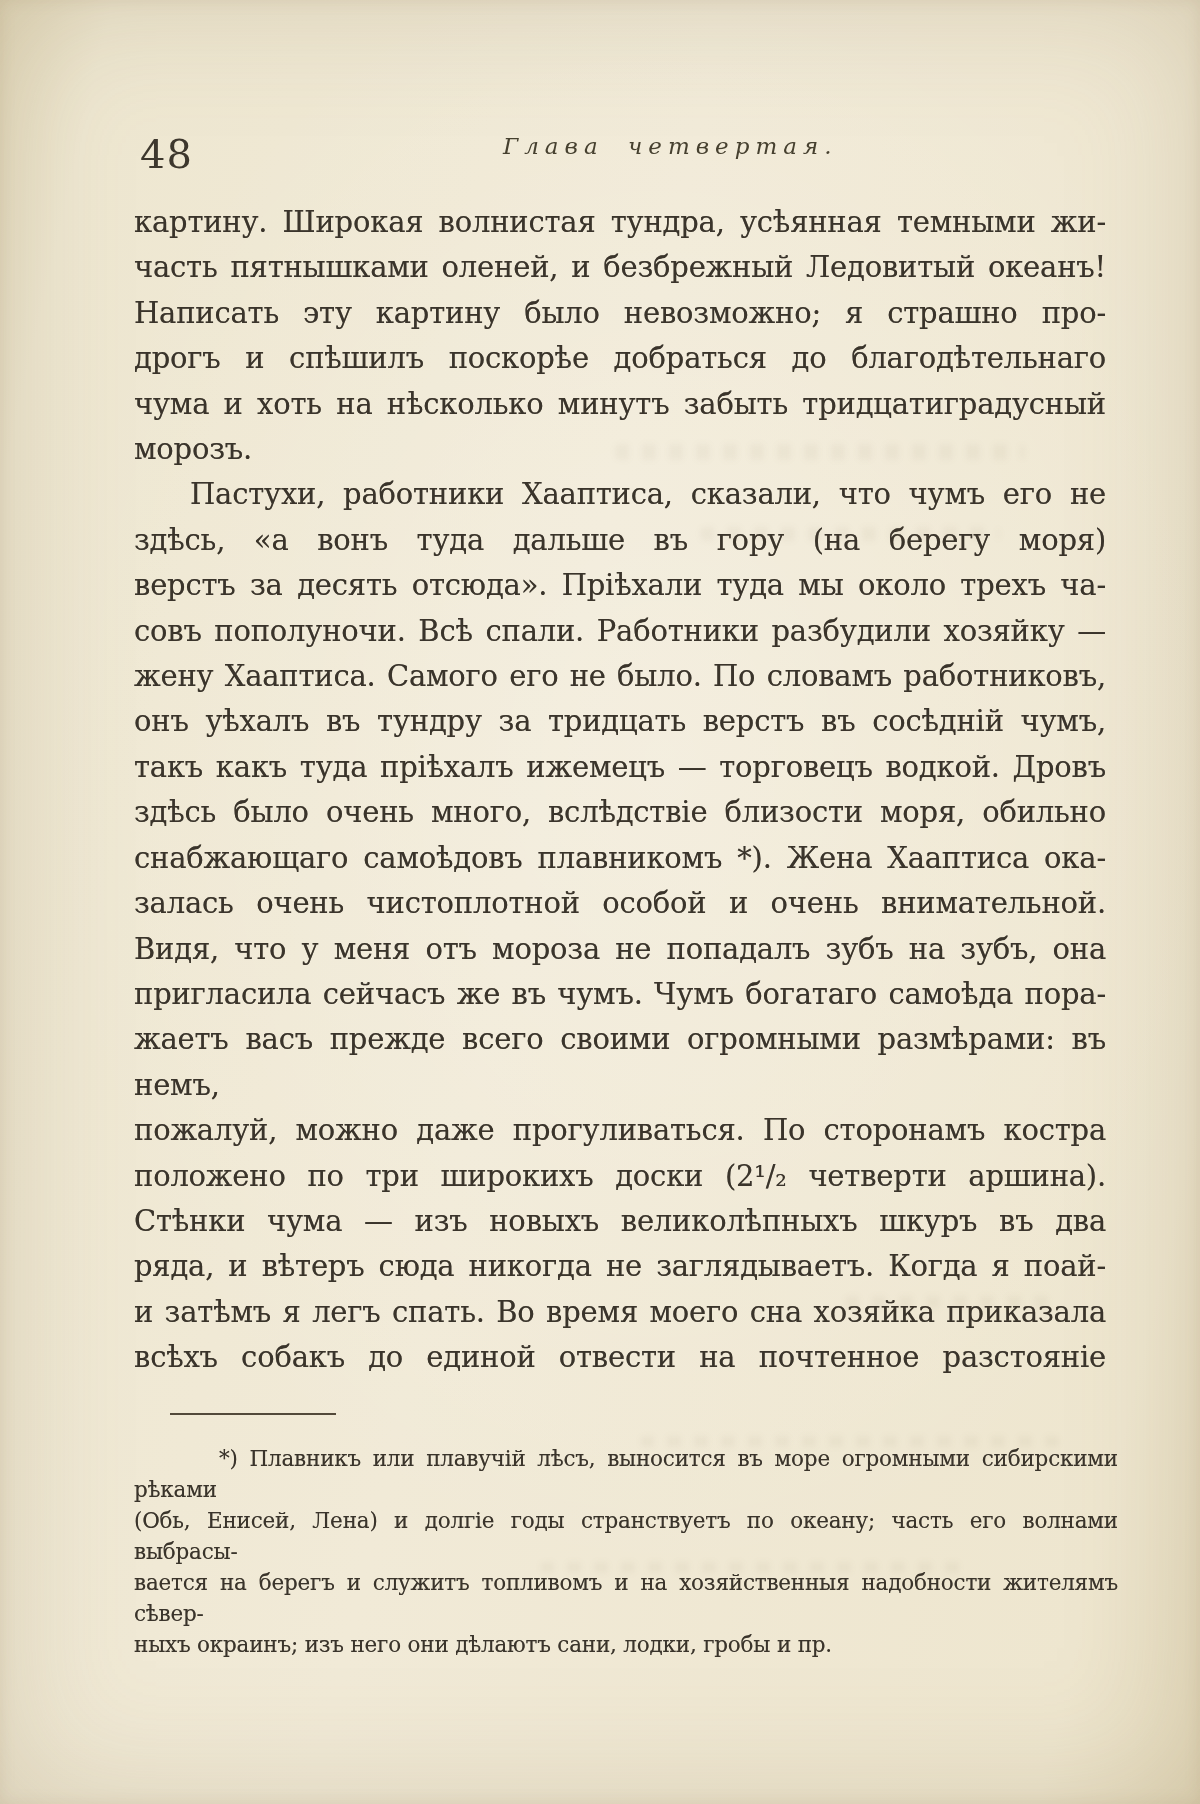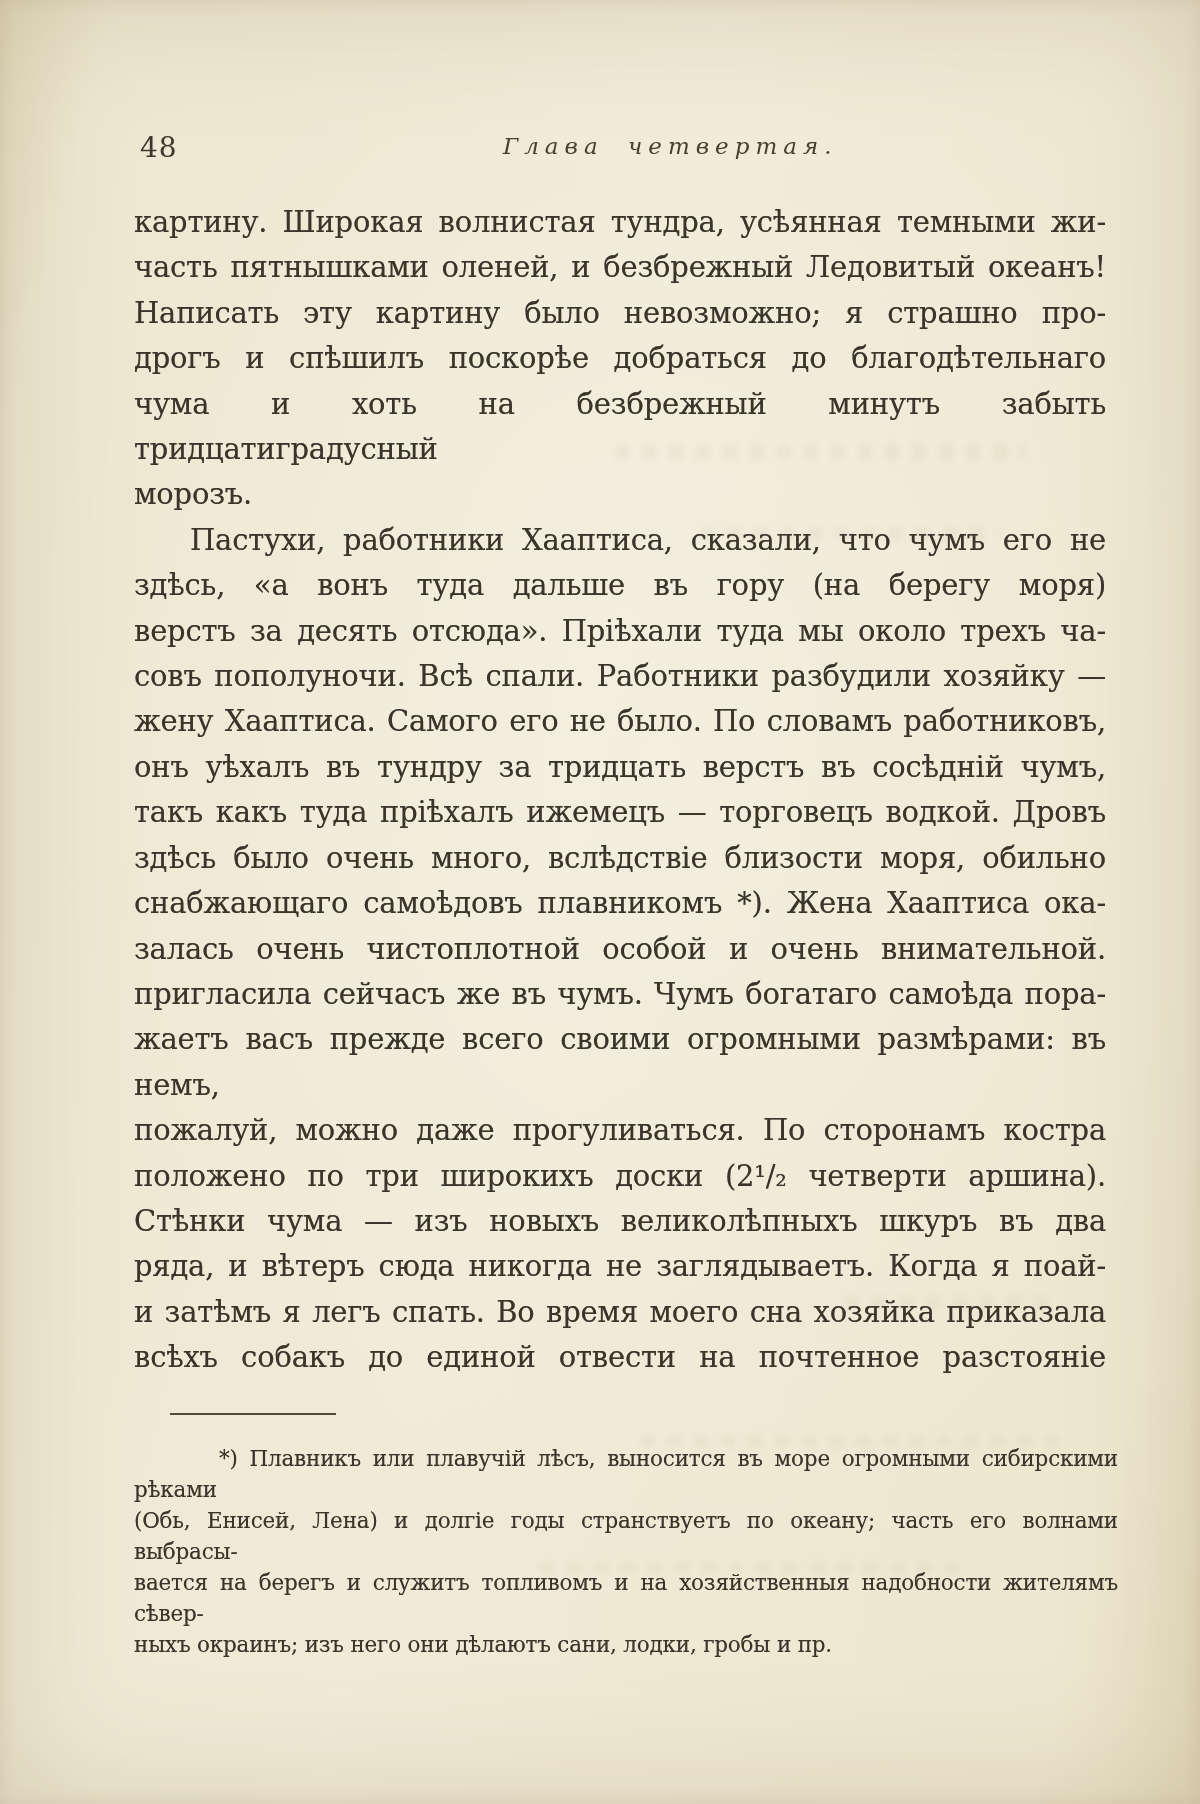--- a/index.html
+++ b/index.html
@@ -19,21 +19,21 @@
       linear-gradient(103deg, #e5dcc0 0%, #eee7d1 7%, #f1ead7 45%, #eee6cf 90%, #e6dcbf 100%),
       var(--paper, #efe8d3);
     box-shadow:
       inset 0 0 130px rgba(145,123,82,0.25),
       inset 0 0 16px rgba(145,123,82,0.15);
   }
   .pageno {
     position: absolute;
     left: 140px;
     top: 131px;
-    font-size: 28px;
+    font-size: 40px;
     letter-spacing: 1px;
     color: #3d372d;
   }
   .head {
     position: absolute;
     left: 503px;
     top: 133px;
     font-size: 23px;
     letter-spacing: 6px;
     word-spacing: 11px;
@@ -104,32 +104,33 @@
   <span class="pageno">48</span>
 
   <span class="head">Глава четвертая.</span>
 
   <div class="body-block">
 
   <div class="line">картину. Широкая волнистая тундра, усѣянная темными жи-</div>
       <div class="line">часть пятнышками оленей, и безбрежный Ледовитый океанъ!</div>
       <div class="line">Написать эту картину было невозможно; я страшно про-</div>
       <div class="line">дрогъ и спѣшилъ поскорѣе добраться до благодѣтельнаго</div>
-      <div class="line">чума и хоть на безбрежный минутъ забыть тридцатиградусный</div>
+      <div class="line">чума и хоть на нѣсколько минутъ забыть тридцатиградусный</div>
       <div class="line no-just">морозъ.</div>
       <div class="line indent">Пастухи, работники Хааптиса, сказали, что чумъ его не</div>
       <div class="line">здѣсь, «а вонъ туда дальше въ гору (на берегу моря)</div>
       <div class="line">верстъ за десять отсюда». Пріѣхали туда мы около трехъ ча-</div>
       <div class="line">совъ пополуночи. Всѣ спали. Работники разбудили хозяйку —</div>
       <div class="line">жену Хааптиса. Самого его не было. По словамъ работниковъ,</div>
       <div class="line">онъ уѣхалъ въ тундру за тридцать верстъ въ сосѣдній чумъ,</div>
       <div class="line">такъ какъ туда пріѣхалъ ижемецъ — торговецъ водкой. Дровъ</div>
       <div class="line">здѣсь было очень много, вслѣдствіе близости моря, обильно</div>
       <div class="line">снабжающаго самоѣдовъ плавникомъ *). Жена Хааптиса ока-</div>
       <div class="line">залась очень чистоплотной особой и очень внимательной.</div>
+      <div class="line">Видя, что у меня отъ мороза не попадалъ зубъ на зубъ, она</div>
       <div class="line">пригласила сейчасъ же въ чумъ. Чумъ богатаго самоѣда пора-</div>
       <div class="line">жаетъ васъ прежде всего своими огромными размѣрами: въ немъ,</div>
       <div class="line">пожалуй, можно даже прогуливаться. По сторонамъ костра</div>
       <div class="line">положено по три широкихъ доски (2¹/₂ четверти аршина).</div>
       <div class="line">Стѣнки чума — изъ новыхъ великолѣпныхъ шкуръ въ два</div>
       <div class="line">ряда, и вѣтеръ сюда никогда не заглядываетъ. Когда я поай-</div>
       <div class="line">и затѣмъ я легъ спать. Во время моего сна хозяйка приказала</div>
       <div class="line">всѣхъ собакъ до единой отвести на почтенное разстояніе</div>
     </div>
 

